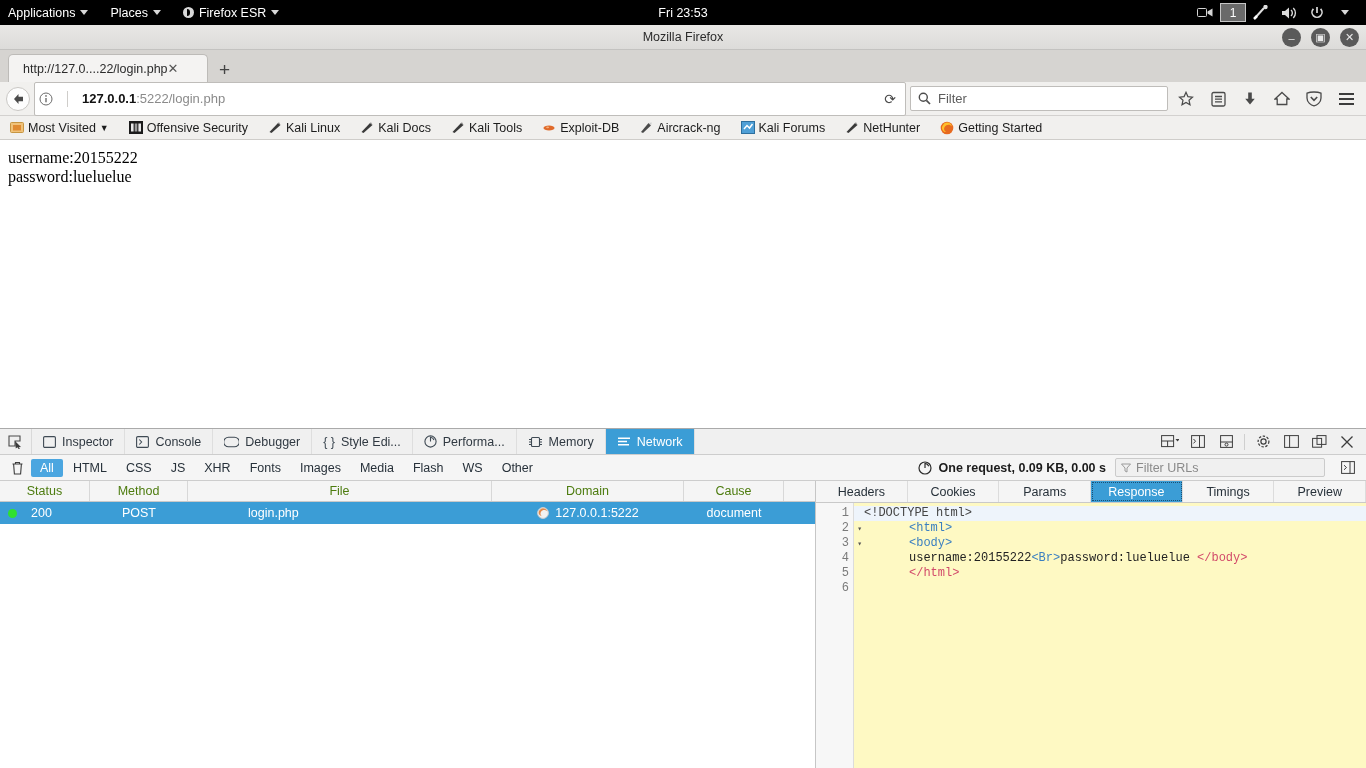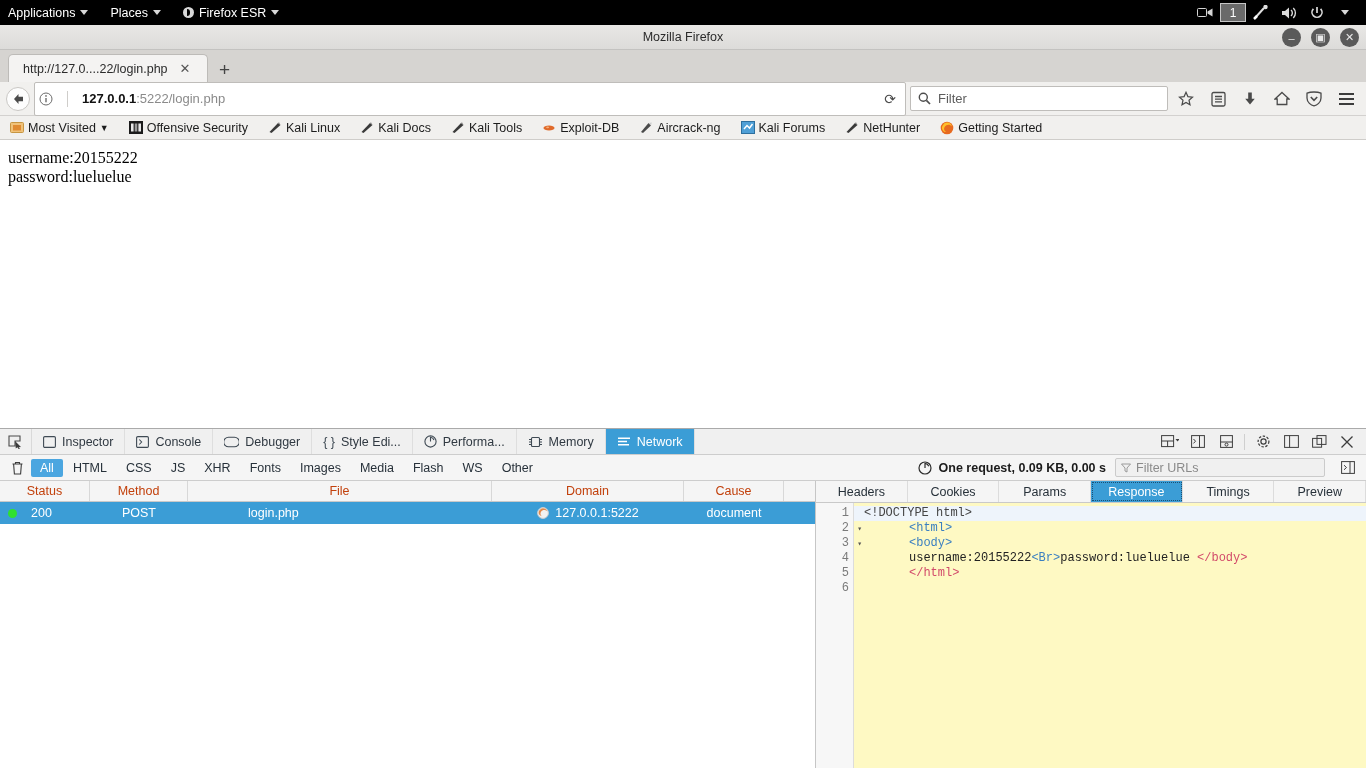--- a/index.html
+++ b/index.html
@@ -36,21 +36,21 @@
     position: relative; font-size: 12.5px; color: #2b2b2b;
   }
   .win-ctrls { position: absolute; right: 7px; top: 3px; display: flex; gap: 10px; }
   .wc { width: 19px; height: 19px; border-radius: 50%; background: #5a5a5a; color: #e8e8e8;
         display: flex; align-items: center; justify-content: center; font-size: 11px; cursor: pointer; }
 
   
   .tabstrip { height: 32px; background: #d6d4d1; display: flex; align-items: flex-end; padding-left: 8px; }
   .tab {
     height: 28px; background: #f4f3f2; border: 1px solid #bdbbb8; border-bottom: none;
-    border-radius: 5px 5px 0 0; display: flex; align-items: center; gap: 12px;
+    border-radius: 5px 5px 0 0; display: flex; align-items: center; gap: 0;
     padding: 0 8px 0 14px; font-size: 12.5px; color: #2b2b2b; min-width: 200px; cursor: pointer;
   }
   .tab .x { color: #555; font-size: 13px; line-height: 1; cursor: pointer; }
   .newtab { font-size: 19px; color: #444; padding: 0 11px; margin-bottom: 3px; cursor: pointer; line-height: 1; }
 
   
   .navbar { height: 34px; background: #f1f0ee; display: flex; align-items: center; gap: 4px; padding: 0 6px;
             border-bottom: 1px solid #d3d1cf; }
   .nav-btn { width: 28px; height: 26px; display: flex; align-items: center; justify-content: center;
              color: #3b3b3b; cursor: pointer; }
@@ -101,21 +101,21 @@
   .f-btn.active { background: #4ba6e0; color: #ffffff; }
   .trash { width: 26px; display: flex; align-items: center; justify-content: center; cursor: pointer; }
   .summary { margin-left: auto; display: flex; align-items: center; gap: 7px; font-weight: bold; color: #1b1b1b; }
   .filter-urls { width: 210px; height: 19px; background: #f0f0f0; border: 1px solid #cbcbcb; border-radius: 2px;
                  display: flex; align-items: center; gap: 5px; padding: 0 5px; color: #8a8a8a; margin: 0 8px; }
 
   .dt-body { flex: 1; display: flex; min-height: 0; }
   .net-list { width: 816px; display: flex; flex-direction: column; background: #ffffff;
               border-right: 1px solid #c6c6c6; }
   .net-head { display: flex; height: 21px; background: #f5f5f5; border-bottom: 1px solid #c9c9c9;
-              color: #c2410c; }
+              color: #4d7c0f; }
   .net-head > div { display: flex; align-items: center; justify-content: center;
                     border-right: 1px solid #d8d8d8; height: 100%; }
   .c-status { width: 90px; } .c-method { width: 98px; } .c-file { width: 304px; }
   .c-domain { width: 192px; } .c-cause { width: 100px; } .c-rest { flex: 1; border-right: none !important; }
   .net-row { display: flex; height: 22px; background: #3b9dd6; color: #ffffff; align-items: flex-start; cursor: pointer; }
   .net-row > div { display: flex; align-items: center; height: 100%; }
   .net-row .c-status { padding-left: 8px; gap: 14px; justify-content: flex-start; }
   .net-row .c-method { justify-content: center; }
   .net-row .c-file { padding-left: 60px; }
   .net-row .c-domain { justify-content: center; gap: 6px; }
@@ -150,20 +150,21 @@
   </div>
   <div class="gp-item">
     <span>Places</span>
     <span class="caret-dn"></span>
   </div>
   <div class="gp-item">
     <span class="ff-dot"></span>
     <span>Firefox ESR</span>
     <span class="caret-dn"></span>
   </div>
+  <div class="gp-clock">Fri 23:53</div>
   <div class="gp-right">
     <div class="tray-ico">
       <svg width="17" height="13" viewBox="0 0 17 13">
           <rect x="0.5" y="2.5" width="9" height="8" rx="1" fill="none" stroke="#d5d5d5"></rect>
           <path d="M10.5 5.5 L15.5 2.5 L15.5 10.5 L10.5 7.5 Z" fill="#d5d5d5"></path>
         </svg>
     </div>
     <div class="ws-badge">1</div>
     <div class="tray-ico">
       <svg width="16" height="15" viewBox="0 0 16 15">

